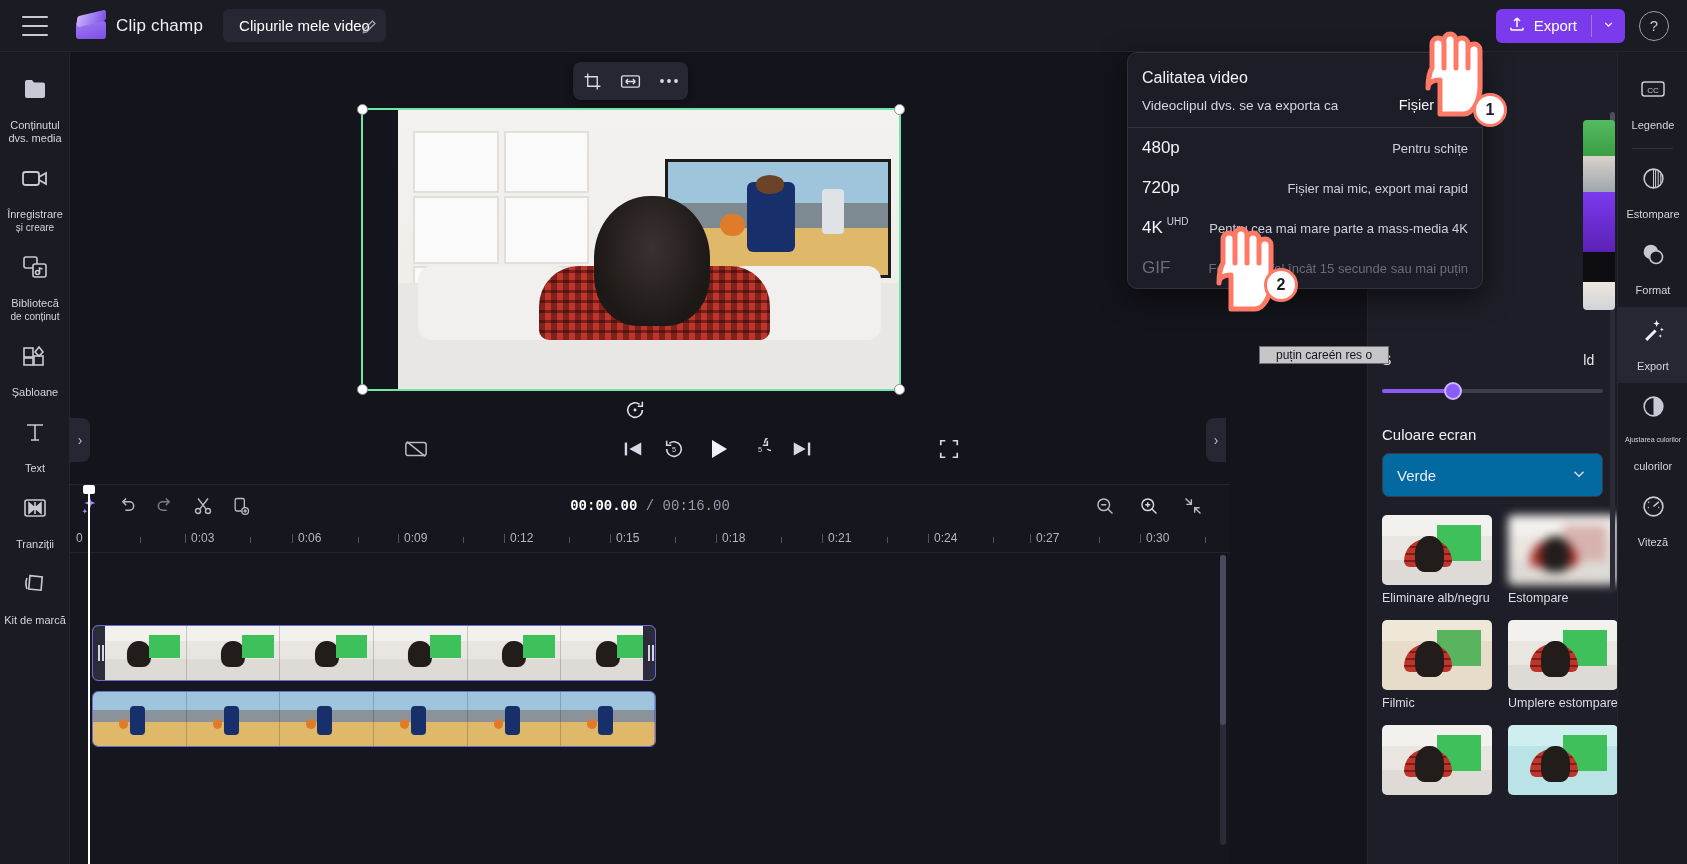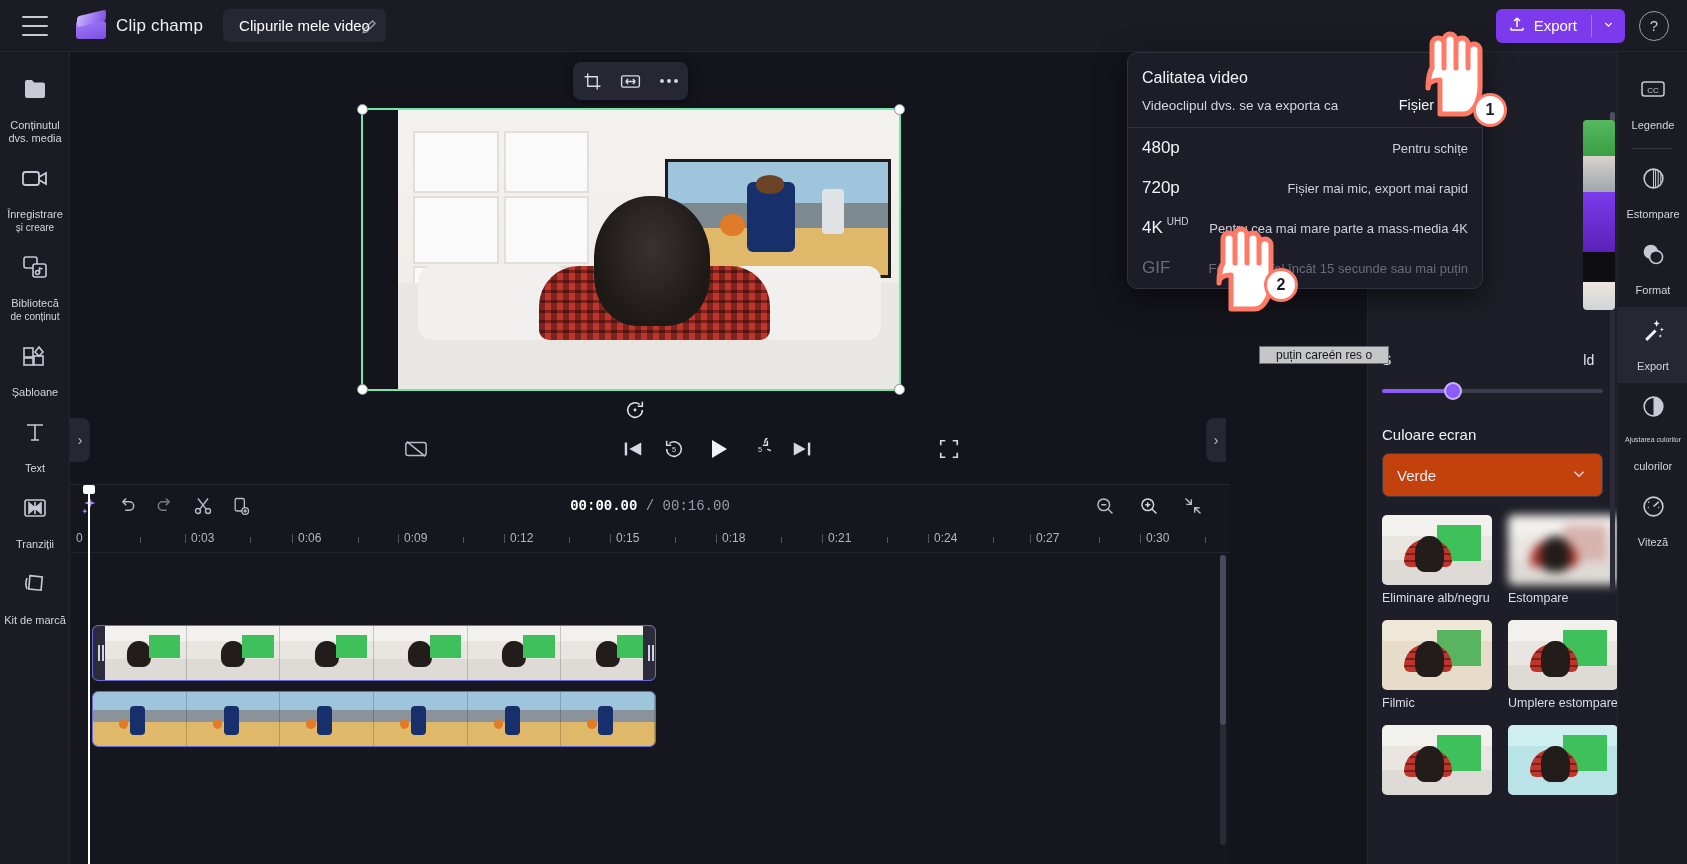--- a/index.html
+++ b/index.html
@@ -192,21 +192,21 @@
   .slider-track { position:absolute; left:0; right:0; top:7px; height:4px; background:#3d3d4c;
     border-radius:2px; }
   .slider-fill { position:absolute; left:0; top:7px; height:4px; width: 30%; background:#8b5cf6;
     border-radius:2px; }
   .slider-knob { position:absolute; left: 28%; top:0; width:18px; height:18px; border-radius:50%;
     background:#8b5cf6; border:2px solid #cdb6ff; cursor: pointer; }
   .ep-title { font-size: 15px; color: #f0f0f6; margin-top: 26px; }
   .select {
     margin-top: 10px; height: 44px; border: 1px solid #3b3b4a; border-radius: 7px;
     display:flex; align-items:center; justify-content: space-between; padding: 0 14px;
-    font-size: 15px; color: #ececf4; cursor: pointer; background: #c2410c;
+    font-size: 15px; color: #ececf4; cursor: pointer; background: #0369a1;
   }
   .eff-grid { margin-top: 18px; display: grid; grid-template-columns: 1fr 1fr; gap: 14px 16px; }
   .eff-card { cursor: pointer; }
   .eff-thumb { width: 110px; height: 70px; border-radius: 5px; overflow: hidden; position: relative;
     background: linear-gradient(180deg,#f3f1ee 0 30%, #e9e6e2 30% 64%, #dedbd6 64% 100%); }
   .eff-thumb.blurred { filter: blur(5px); }
   .eff-thumb .g { position:absolute; left:50%; top:14%; width:40%; height:52%; background:#3ec15a; }
   .eff-thumb .h { position:absolute; left:30%; top:30%; width:26%; height:52%; background:#221d1b;
     border-radius: 48% 48% 32% 32%; }
   .eff-thumb .arm { position:absolute; left:20%; top:34%; width:44%; height:40%;

